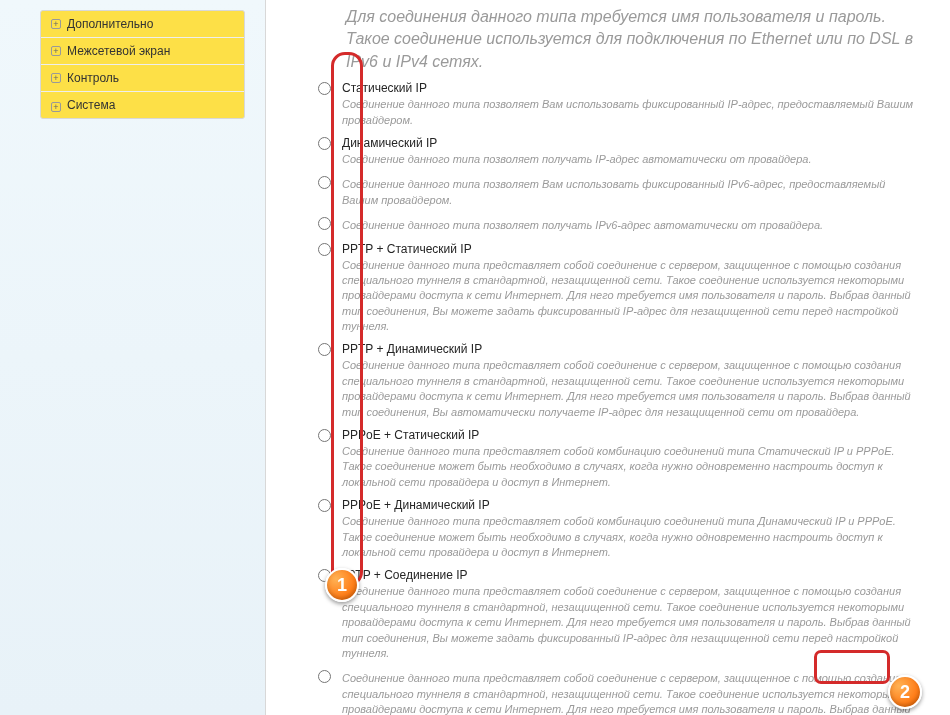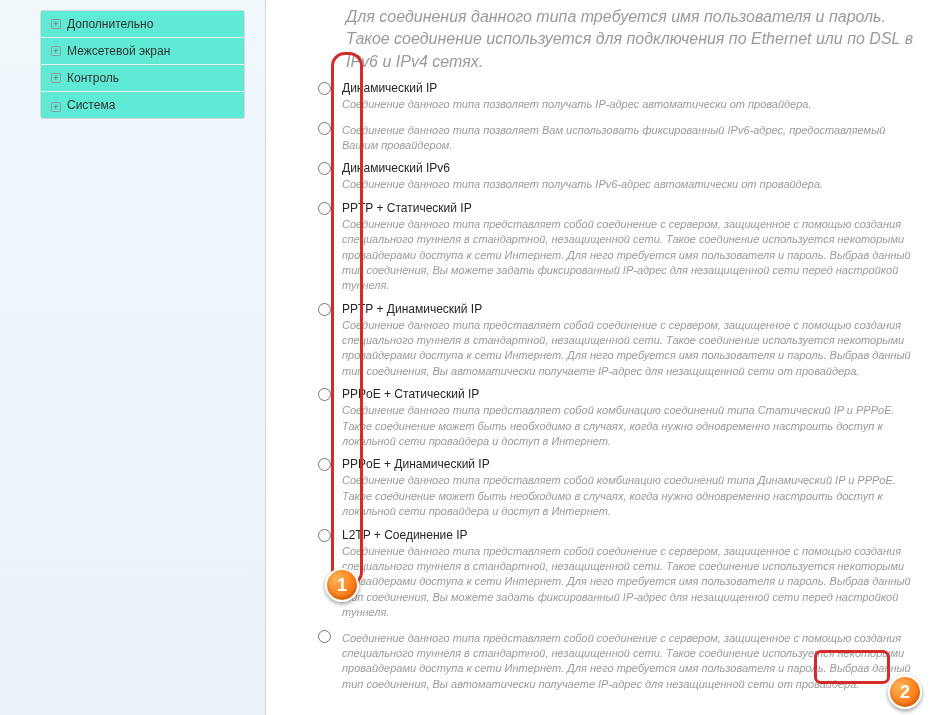--- a/index.html
+++ b/index.html
@@ -14,21 +14,21 @@
   }
   .layout {
     display: flex;
     padding: 0;
   }
   .sidebar {
     width: 265px;
     padding: 10px 20px 10px 40px;
   }
   .menu-box {
-    background: #5eead4;
+    background: #fde047;
     border: 1px solid #d8d8d8;
     border-radius: 3px;
   }
   .menu-item {
     display: flex;
     align-items: center;
     padding: 6px 10px;
     border-bottom: 1px solid #eee;
     cursor: pointer;
     color: #333;
@@ -159,30 +159,34 @@
     </div>
   </div>
 
   <div class="content-wrap">
     <div class="content">
 
       <div class="intro-desc">Для соединения данного типа требуется имя пользователя и пароль. Такое соединение используется для подключения по Ethernet или по DSL в IPv6 и IPv4 сетях.</div>
 
       <div class="option-row">
         <input type="radio" name="conn" class="option-radio" style="">
+        <div class="option-title">Статический IP</div>
+        <div class="option-desc">Соединение данного типа позволяет Вам использовать фиксированный IP-адрес, предоставляемый Вашим провайдером.</div>
+      </div>
+      <div class="option-row">
+        <input type="radio" name="conn" class="option-radio" style="">
         <div class="option-title">Динамический IP</div>
         <div class="option-desc">Соединение данного типа позволяет получать IP-адрес автоматически от провайдера.</div>
       </div>
       <div class="option-row">
         <input type="radio" name="conn" class="option-radio" style="">
         <div class="option-desc">Соединение данного типа позволяет Вам использовать фиксированный IPv6-адрес, предоставляемый Вашим провайдером.</div>
       </div>
       <div class="option-row">
         <input type="radio" name="conn" class="option-radio" style="">
-        <div class="option-title">Динамический IPv6</div>
         <div class="option-desc">Соединение данного типа позволяет получать IPv6-адрес автоматически от провайдера.</div>
       </div>
       <div class="option-row">
         <input type="radio" name="conn" class="option-radio" style="">
         <div class="option-title">PPTP + Статический IP</div>
         <div class="option-desc">Соединение данного типа представляет собой соединение с сервером, защищенное с помощью создания специального туннеля в стандартной, незащищенной сети. Такое соединение используется некоторыми провайдерами доступа к сети Интернет. Для него требуется имя пользователя и пароль. Выбрав данный тип соединения, Вы можете задать фиксированный IP-адрес для незащищенной сети перед настройкой туннеля.</div>
       </div>
       <div class="option-row">
         <input type="radio" name="conn" class="option-radio" style="">
         <div class="option-title">PPTP + Динамический IP</div>

